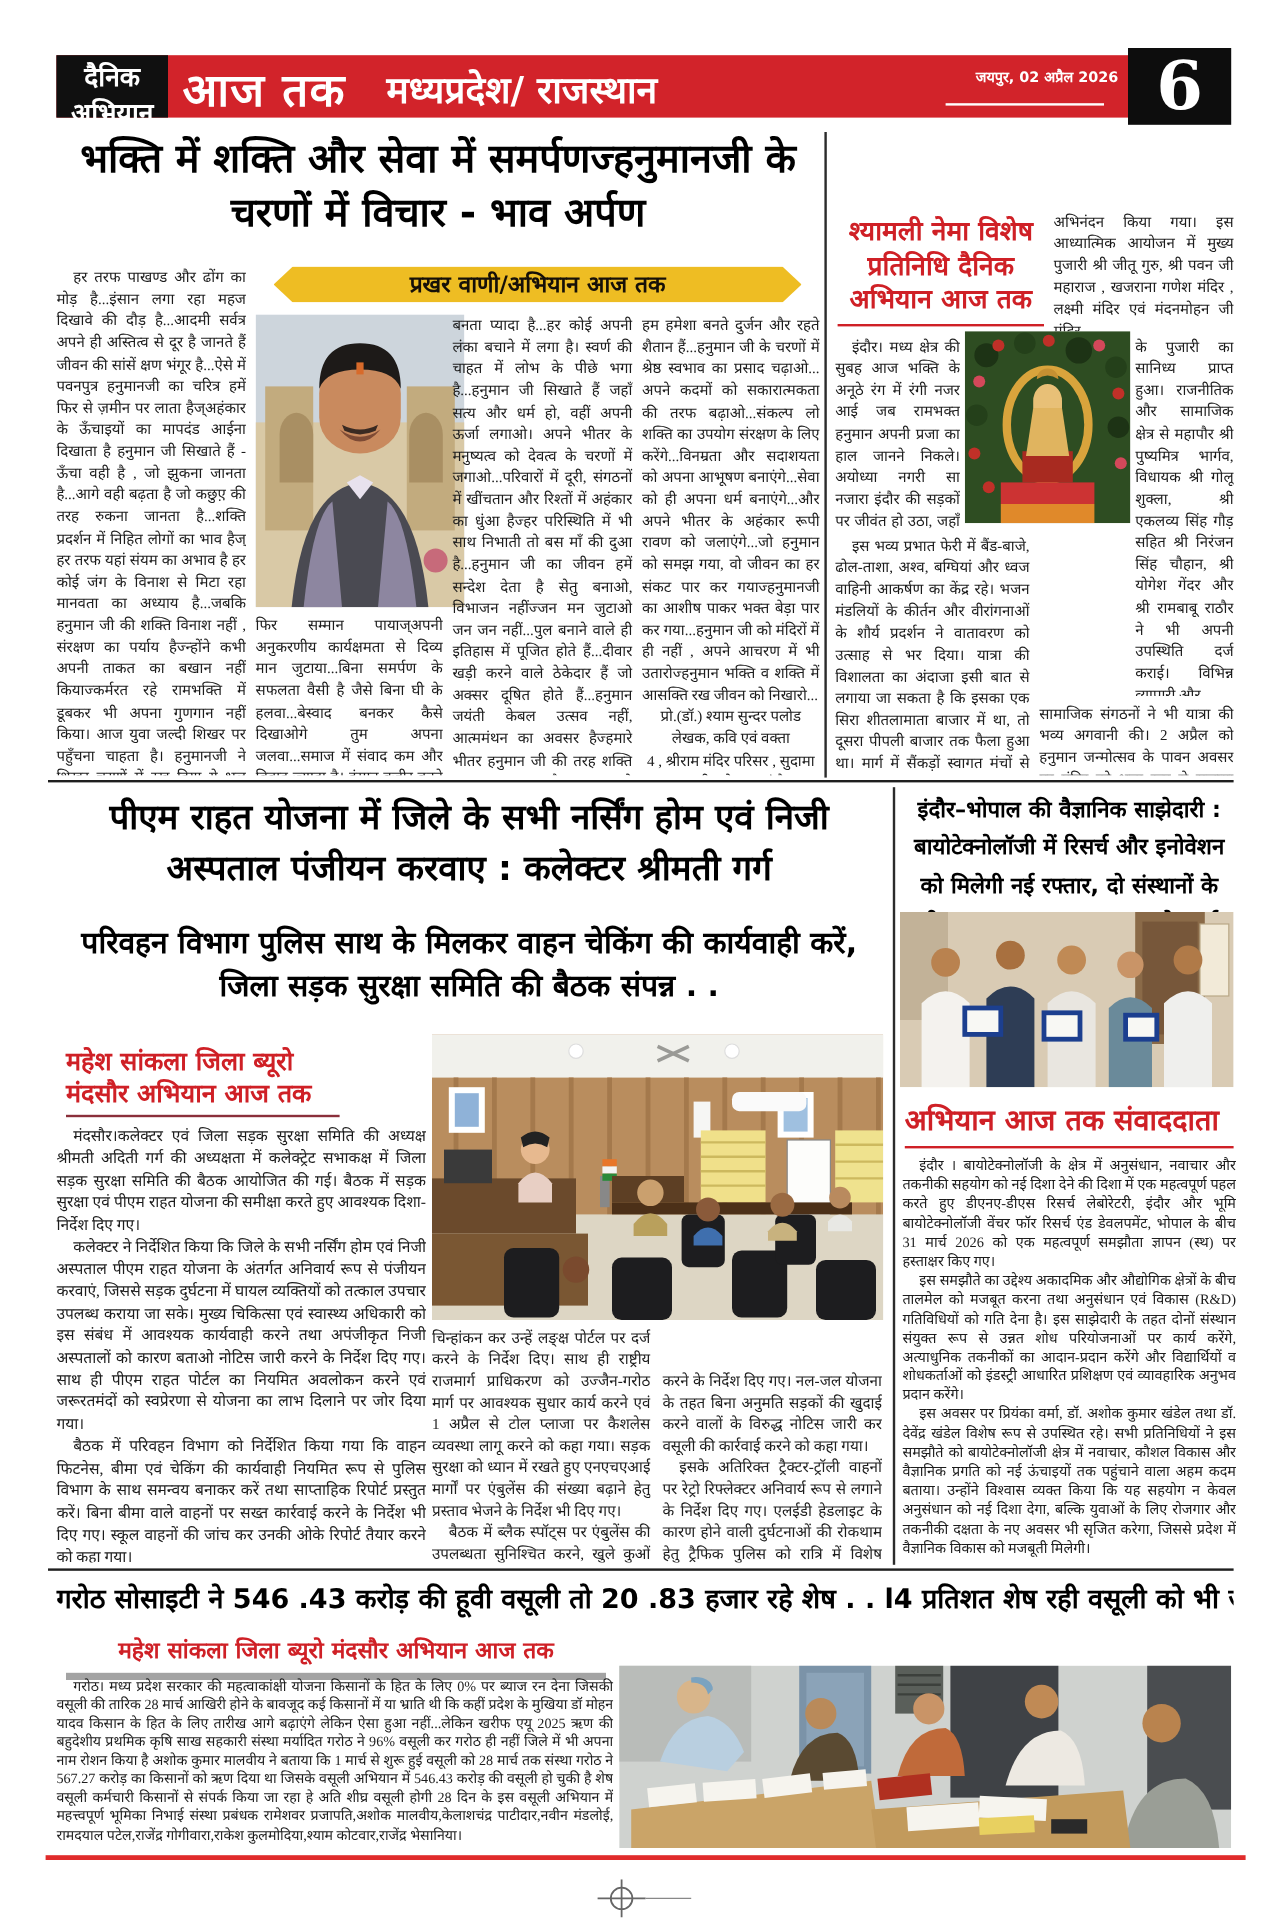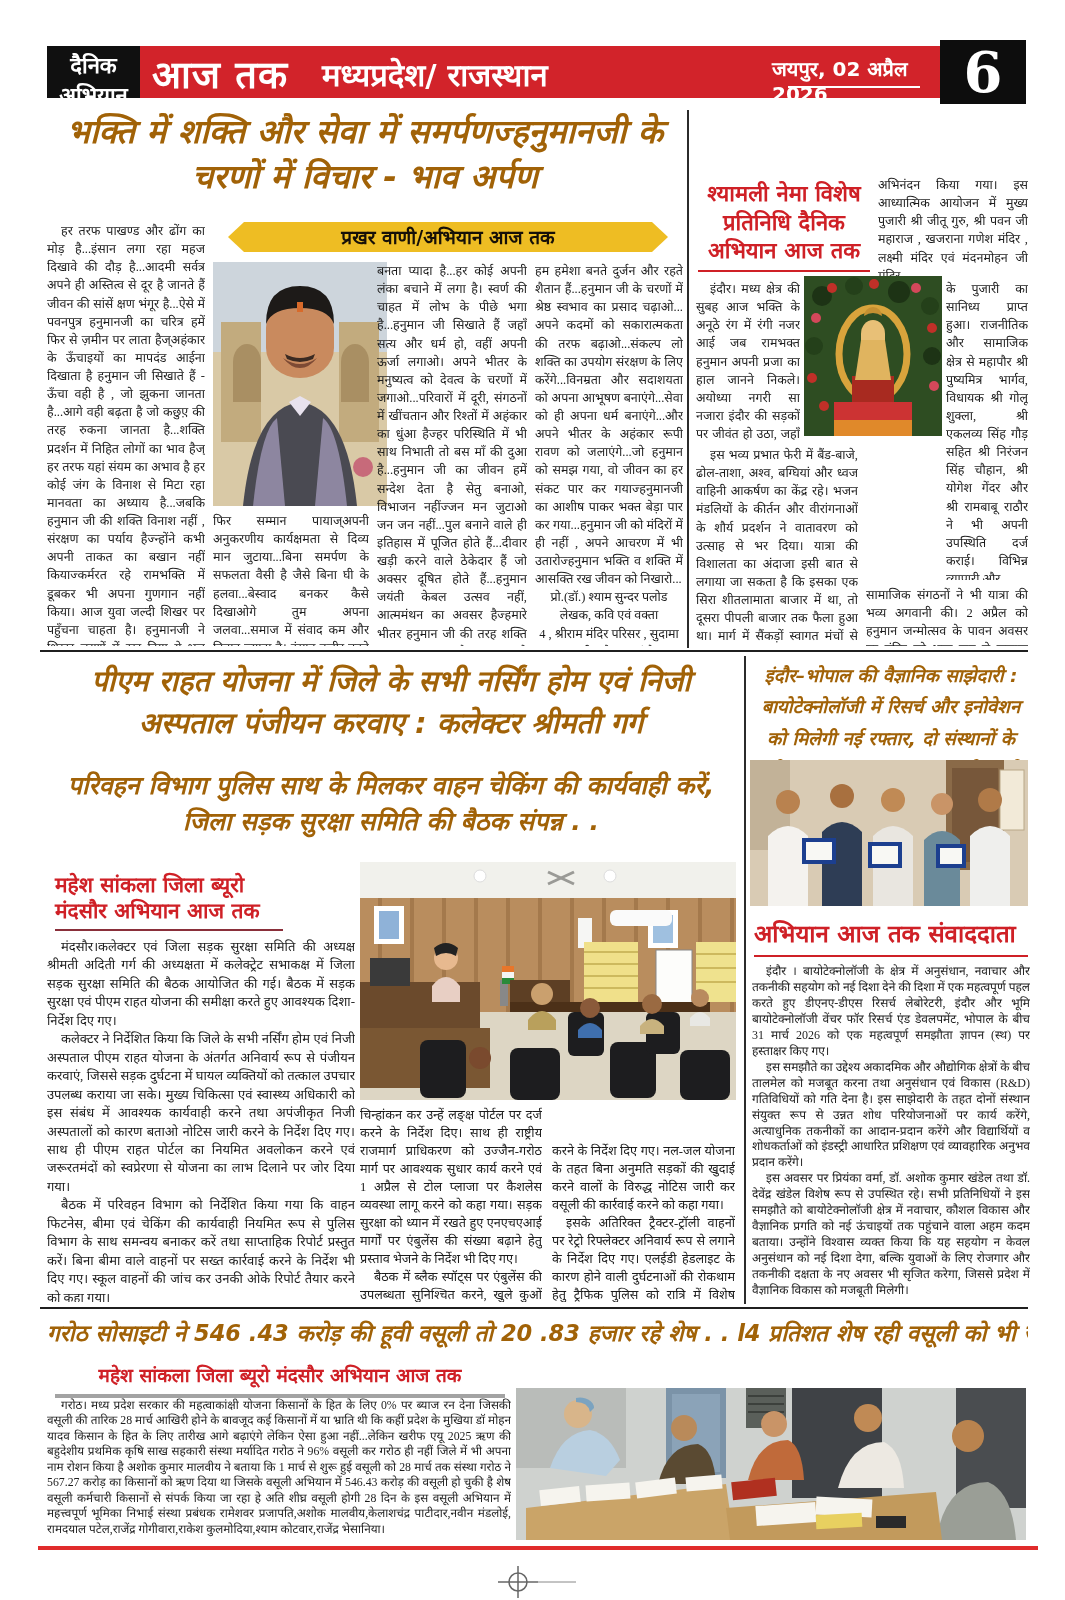--- a/index.html
+++ b/index.html
@@ -1,19 +1,19 @@
 <!DOCTYPE html>
 <html lang="hi"><head>
 <meta charset="utf-8">
 <style>
   html,body{margin:0;padding:0;background:#e9e9e9;}
   .page{position:relative;width:1065px;height:1600px;margin:0 auto;background:#fff;
         font-family:"Liberation Serif","DejaVu Sans",serif;color:#1b1b1b;overflow:hidden;}
   .abs{position:absolute;}
-  .hl{font-family:"DejaVu Sans","Liberation Sans",sans-serif;font-weight:800;color:#a16207;font-style:italic;}
+  .hl{font-family:"DejaVu Sans","Liberation Sans",sans-serif;font-weight:800;color:#000000;}
   .body-col{font-size:12.5px;line-height:1.45;text-align:justify;overflow:hidden;color:#1c1c1c;}
   .body-col p{margin:0;text-indent:14px;}
   .rule-v{background:#2b2b2b;width:2px;}
   .rule-h{background:#1f1f1f;height:2px;}
   .red-byline{font-family:"DejaVu Sans","Liberation Sans",sans-serif;font-weight:800;color:#cf2026;}
   .photo{display:block;}
   .centerlines{text-align:center;text-indent:0 !important;}
 </style>
 </head>
 <body>
@@ -24,22 +24,22 @@
   <div class="abs" style="left:47px;top:46px;width:93px;height:52px;background:#101010;color:#fff;
               font-family:'DejaVu Sans','Liberation Sans',sans-serif;font-weight:700;font-size:22px;
               text-align:center;line-height:1.35;padding-top:5px;box-sizing:border-box;">
     <div>दैनिक</div>
     <div>अभियान</div>
   </div>
   <div class="abs" style="left:152px;top:47px;font-family:'DejaVu Sans','Liberation Sans',sans-serif;
               font-weight:800;font-size:38px;color:#fff;letter-spacing:1px;">आज तक</div>
   <div class="abs" style="left:322px;top:53px;font-family:'DejaVu Sans','Liberation Sans',sans-serif;
               font-weight:800;font-size:31px;color:#fff;">मध्यप्रदेश/ राजस्थान</div>
-  <div class="abs" style="left:772px;top:55px;width:160px;text-align:left;
-              font-family:'DejaVu Sans','Liberation Sans',sans-serif;font-weight:700;font-size:20px;color:#fff;">जयपुर, 02 अप्रैल 2026</div>
+  <div class="abs" style="left:772px;top:55px;width:160px;text-align:right;
+              font-family:'DejaVu Sans','Liberation Sans',sans-serif;font-weight:700;font-size:12px;color:#fff;">जयपुर, 02 अप्रैल 2026</div>
   <div class="abs" style="left:788px;top:86px;width:132px;height:2px;background:#fff;"></div>
   <div class="abs" style="left:940px;top:40px;width:86px;height:64px;background:#0d0d0d;color:#fff;
               font-family:'DejaVu Serif','Liberation Serif',serif;font-weight:700;font-size:56px;
               text-align:center;line-height:64px;">
     <span>6</span>
   </div>
 
   <div class="abs hl" style="left:47px;top:110px;width:636px;height:104px;font-size:33px;line-height:1.35;text-align:center;overflow:hidden;">भक्ति में शक्ति और सेवा में समर्पणज्हनुमानजी के चरणों में विचार - भाव अर्पण</div>
 
   <div class="abs" style="left:228px;top:222px;width:440px;height:30px;background:#eebd23;
@@ -281,21 +281,21 @@
   <div class="abs body-col" style="left:752px;top:964px;width:278px;height:340px;font-size:12px;line-height:1.33;">
     <p>इंदौर । बायोटेक्नोलॉजी के क्षेत्र में अनुसंधान, नवाचार और तकनीकी सहयोग को नई दिशा देने की दिशा में एक महत्वपूर्ण पहल करते हुए डीएनए-डीएस रिसर्च लेबोरेटरी, इंदौर और भूमि बायोटेक्नोलॉजी वेंचर फॉर रिसर्च एंड डेवलपमेंट, भोपाल के बीच 31 मार्च 2026 को एक महत्वपूर्ण समझौता ज्ञापन (स्थ) पर हस्ताक्षर किए गए।</p>
     <p>इस समझौते का उद्देश्य अकादमिक और औद्योगिक क्षेत्रों के बीच तालमेल को मजबूत करना तथा अनुसंधान एवं विकास (R&amp;D) गतिविधियों को गति देना है। इस साझेदारी के तहत दोनों संस्थान संयुक्त रूप से उन्नत शोध परियोजनाओं पर कार्य करेंगे, अत्याधुनिक तकनीकों का आदान-प्रदान करेंगे और विद्यार्थियों व शोधकर्ताओं को इंडस्ट्री आधारित प्रशिक्षण एवं व्यावहारिक अनुभव प्रदान करेंगे।</p>
     <p>इस अवसर पर प्रियंका वर्मा, डॉ. अशोक कुमार खंडेल तथा डॉ. देवेंद्र खंडेल विशेष रूप से उपस्थित रहे। सभी प्रतिनिधियों ने इस समझौते को बायोटेक्नोलॉजी क्षेत्र में नवाचार, कौशल विकास और वैज्ञानिक प्रगति को नई ऊंचाइयों तक पहुंचाने वाला अहम कदम बताया। उन्होंने विश्वास व्यक्त किया कि यह सहयोग न केवल अनुसंधान को नई दिशा देगा, बल्कि युवाओं के लिए रोजगार और तकनीकी दक्षता के नए अवसर भी सृजित करेगा, जिससे प्रदेश में वैज्ञानिक विकास को मजबूती मिलेगी।</p>
   </div>
 
   <div class="abs rule-h" style="left:40px;top:1307px;width:988px;"></div>
 
   <div class="abs hl" style="left:47px;top:1318px;width:981px;height:36px;font-size:22.5px;line-height:1.4;text-align:left;white-space:nowrap;overflow:hidden;">गरोठ सोसाइटी ने 546 .43 करोड़ की हूवी वसूली तो 20 .83 हजार रहे शेष . . l4 प्रतिशत  शेष रही वसूली को भी जल्द करेंगे वसूल . . .</div>
 
-  <div class="abs" style="left:55px;top:1362px;width:450px;text-align:center;border-bottom:4px solid #a3a3a3;padding-bottom:6px;">
+  <div class="abs" style="left:55px;top:1362px;width:450px;text-align:center;border-bottom:6px solid #a3a3a3;padding-bottom:6px;">
     <span class="red-byline" style="font-size:19px;">महेश सांकला जिला ब्यूरो मंदसौर अभियान आज तक</span>
   </div>
 
   <div class="abs body-col" style="left:47px;top:1398px;width:464px;height:146px;font-size:11.8px;line-height:1.31;">
     <p>गरोठ। मध्य प्रदेश सरकार की महत्वाकांक्षी योजना किसानों के हित के लिए 0% पर ब्याज रन देना जिसकी वसूली की तारिक 28 मार्च आखिरी होने के बावजूद कई किसानों में या भ्राति थी कि कहीं प्रदेश के मुखिया डॉ मोहन यादव किसान के हित के लिए तारीख आगे बढ़ाएंगे लेकिन ऐसा हुआ नहीं...लेकिन खरीफ एयू 2025 ऋण की बहुदेशीय प्रथमिक कृषि साख सहकारी संस्था मर्यादित गरोठ ने 96% वसूली कर गरोठ ही नहीं जिले में भी अपना नाम रोशन किया है अशोक कुमार मालवीय ने बताया कि 1 मार्च से शुरू हुई वसूली को 28 मार्च तक संस्था गरोठ ने 567.27 करोड़ का किसानों को ऋण दिया था जिसके वसूली अभियान में 546.43 करोड़ की वसूली हो चुकी है शेष वसूली कर्मचारी किसानों से संपर्क किया जा रहा हे अति शीघ्र वसूली होगी 28 दिन के इस वसूली अभियान में महत्त्वपूर्ण भूमिका निभाई संस्था प्रबंधक रामेशवर प्रजापति,अशोक मालवीय,केलाशचंद्र पाटीदार,नवीन मंडलोई, रामदयाल पटेल,राजेंद्र गोगीवारा,राकेश कुलमोदिया,श्याम कोटवार,राजेंद्र भेसानिया।</p>
   </div>
 
   <svg class="abs photo" style="left:516px;top:1388px;" width="510" height="152" viewBox="0 0 510 152">
     <rect width="510" height="152" fill="#cfd2cf"></rect>
     <rect x="150" y="0" width="60" height="90" fill="#7b93a8"></rect>

